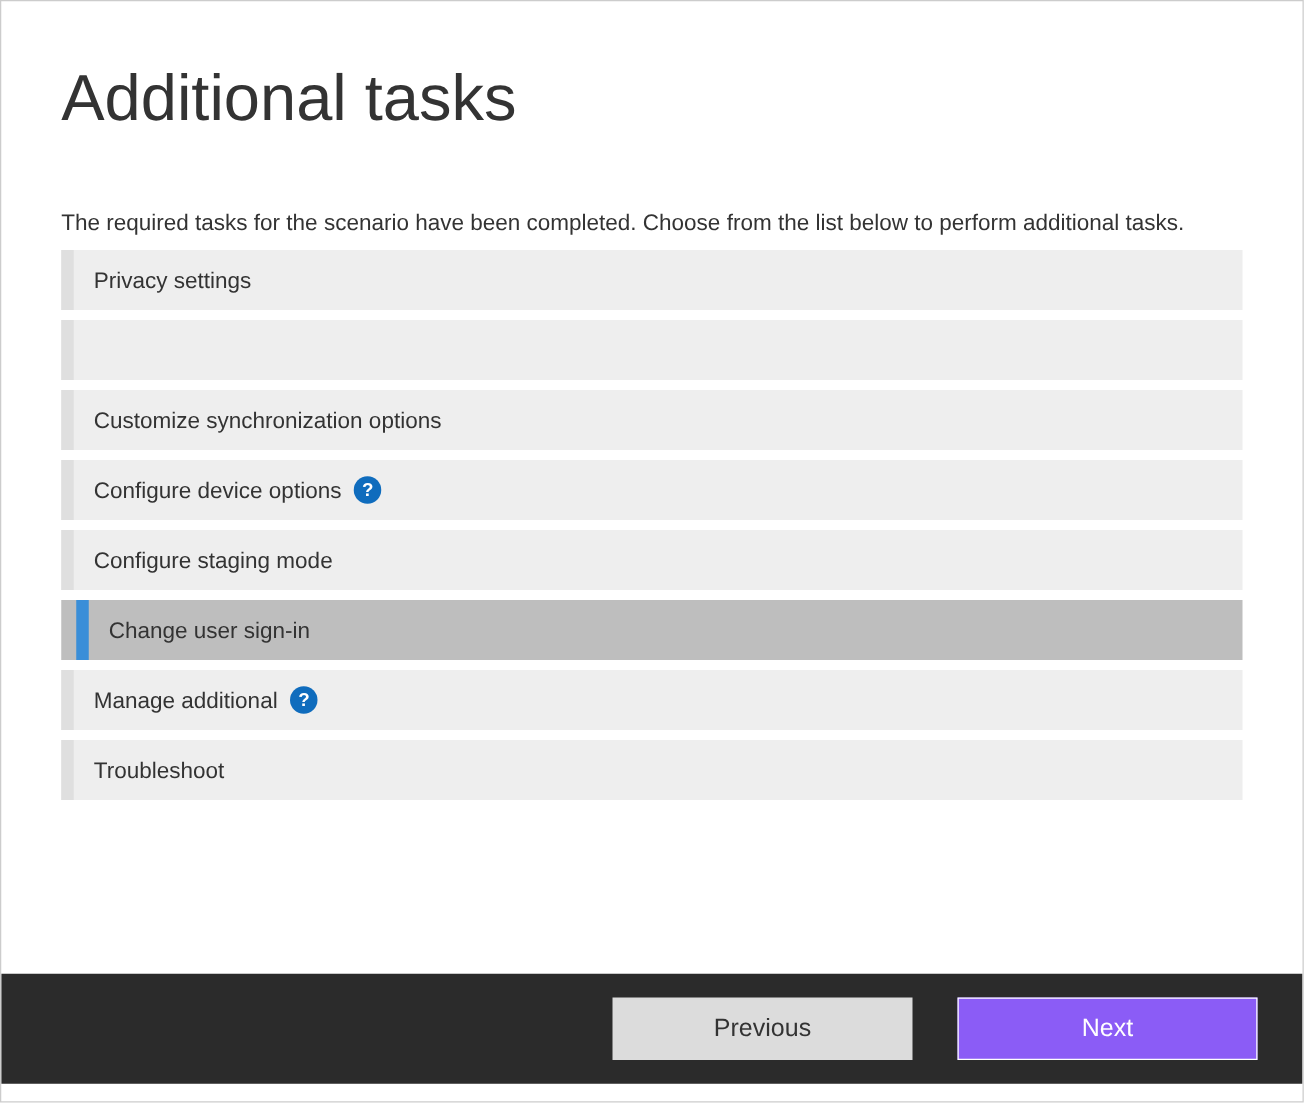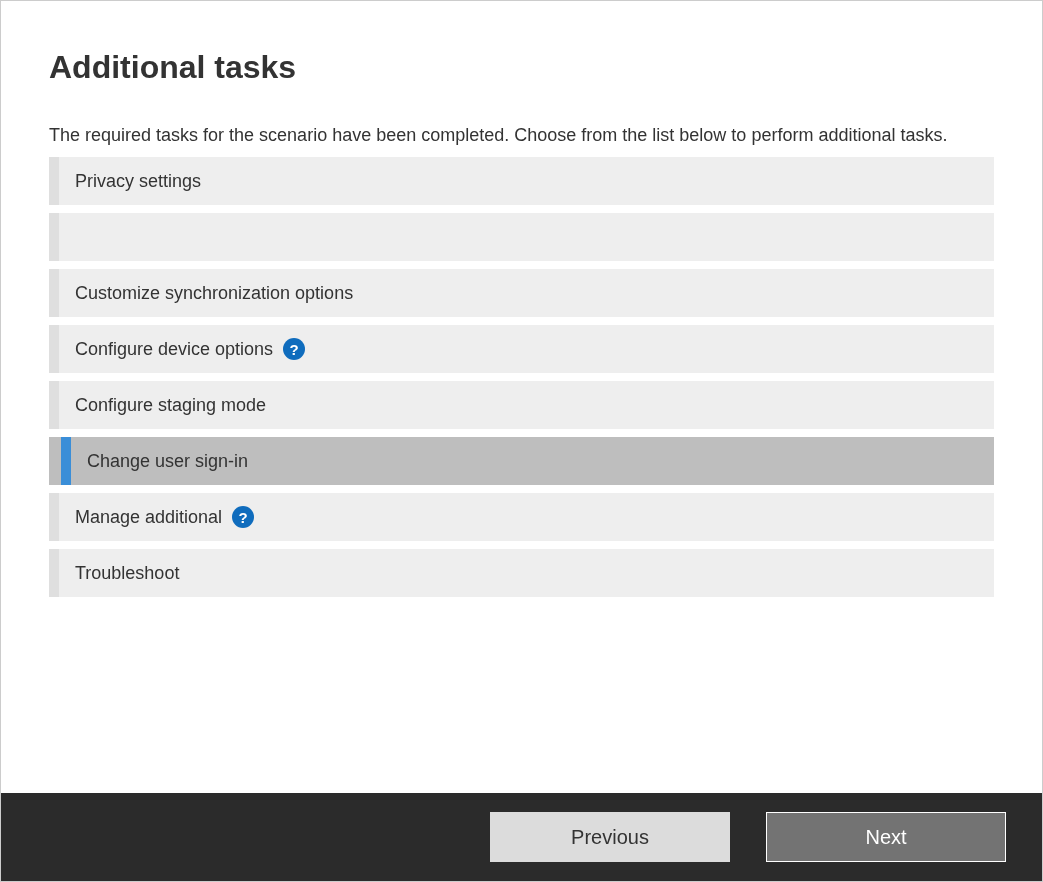--- a/index.html
+++ b/index.html
@@ -12,24 +12,24 @@
       background: #ffffff;
       width: 1043px;
       height: 882px;
       position: relative;
       border: 1px solid #cccccc;
     }
     .content {
       padding: 48px 48px 0 48px;
     }
     .page-title {
-      font-size: 32px;
-      font-weight: 700;
+      font-size: 52px;
+      font-weight: 400;
       color: #333333;
-      margin-bottom: 36px;
+      margin-bottom: 56px;
     }
     .description {
       font-size: 18px;
       color: #333333;
       line-height: 1.5;
       margin-bottom: 8px;
     }
     .task-list {
       display: flex;
       flex-direction: column;
@@ -70,21 +70,21 @@
       border-radius: 50%;
       background: #0f6cbd;
       color: #ffffff;
       font-size: 15px;
       font-weight: bold;
       margin-left: 10px;
       cursor: pointer;
     }
     .footer {
       position: absolute;
-      bottom: 0;
+      bottom: 14px;
       left: 0;
       right: 0;
       height: 88px;
       background: #2b2b2b;
       display: flex;
       align-items: center;
       justify-content: flex-end;
       padding-right: 36px;
       gap: 36px;
     }
@@ -94,21 +94,21 @@
       font-size: 20px;
       border: none;
       cursor: pointer;
       font-family: inherit;
     }
     .btn-previous {
       background: #dcdcdc;
       color: #333333;
     }
     .btn-next {
-      background: #737373;
+      background: #8b5cf6;
       color: #ffffff;
       border: 1px solid #ffffff;
     }
   </style>
 </head>
 <body>
 
 <div class="content">
   <h1 class="page-title">Additional tasks</h1>
   <p class="description">The required tasks for the scenario have been completed. Choose from the list below to perform additional tasks.</p>

